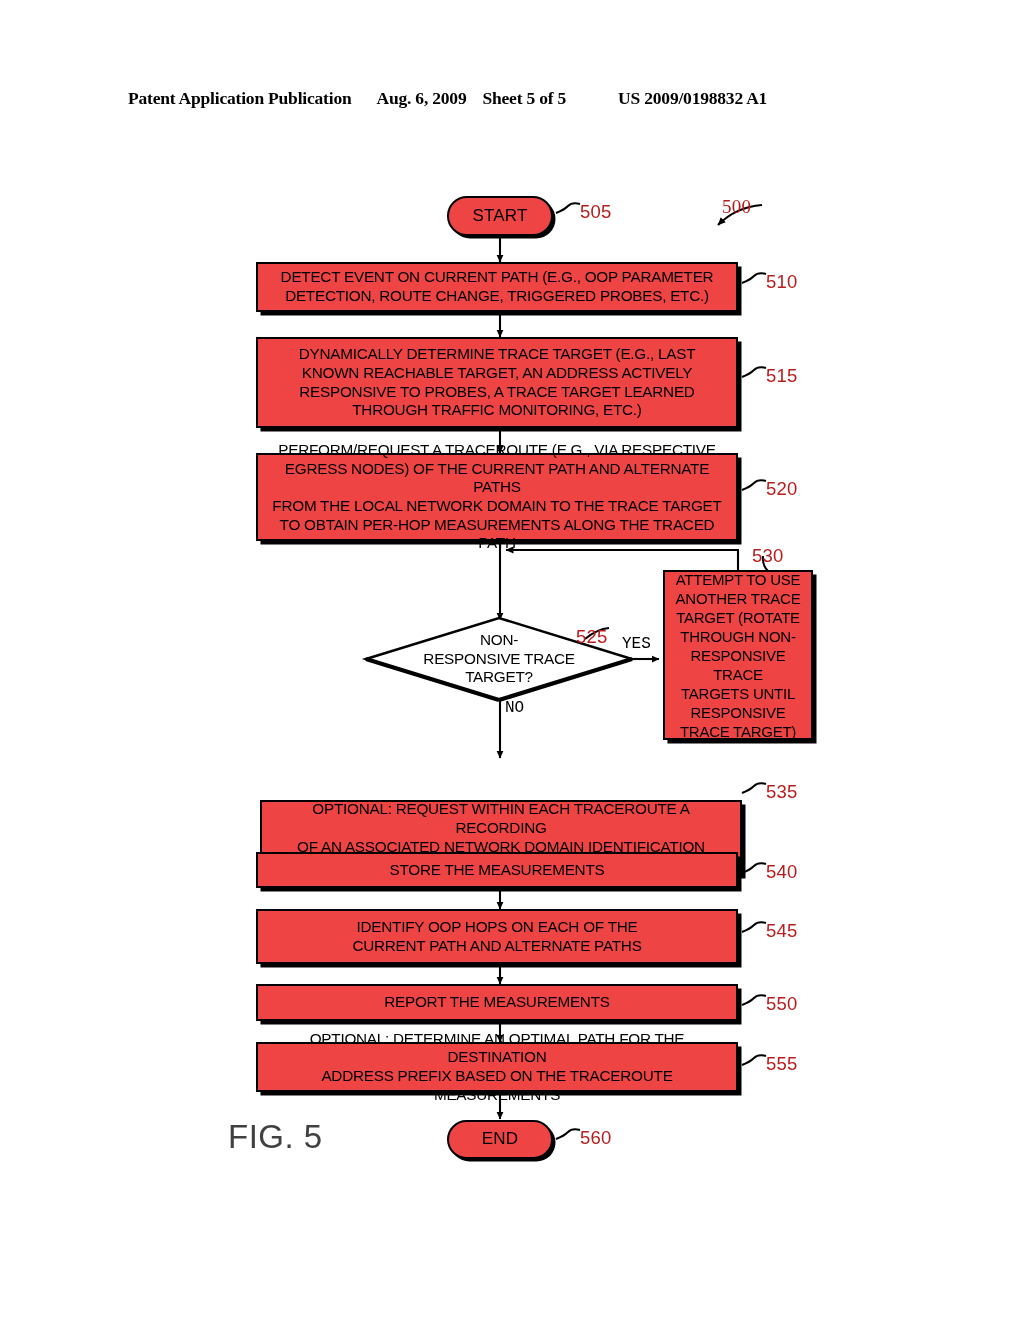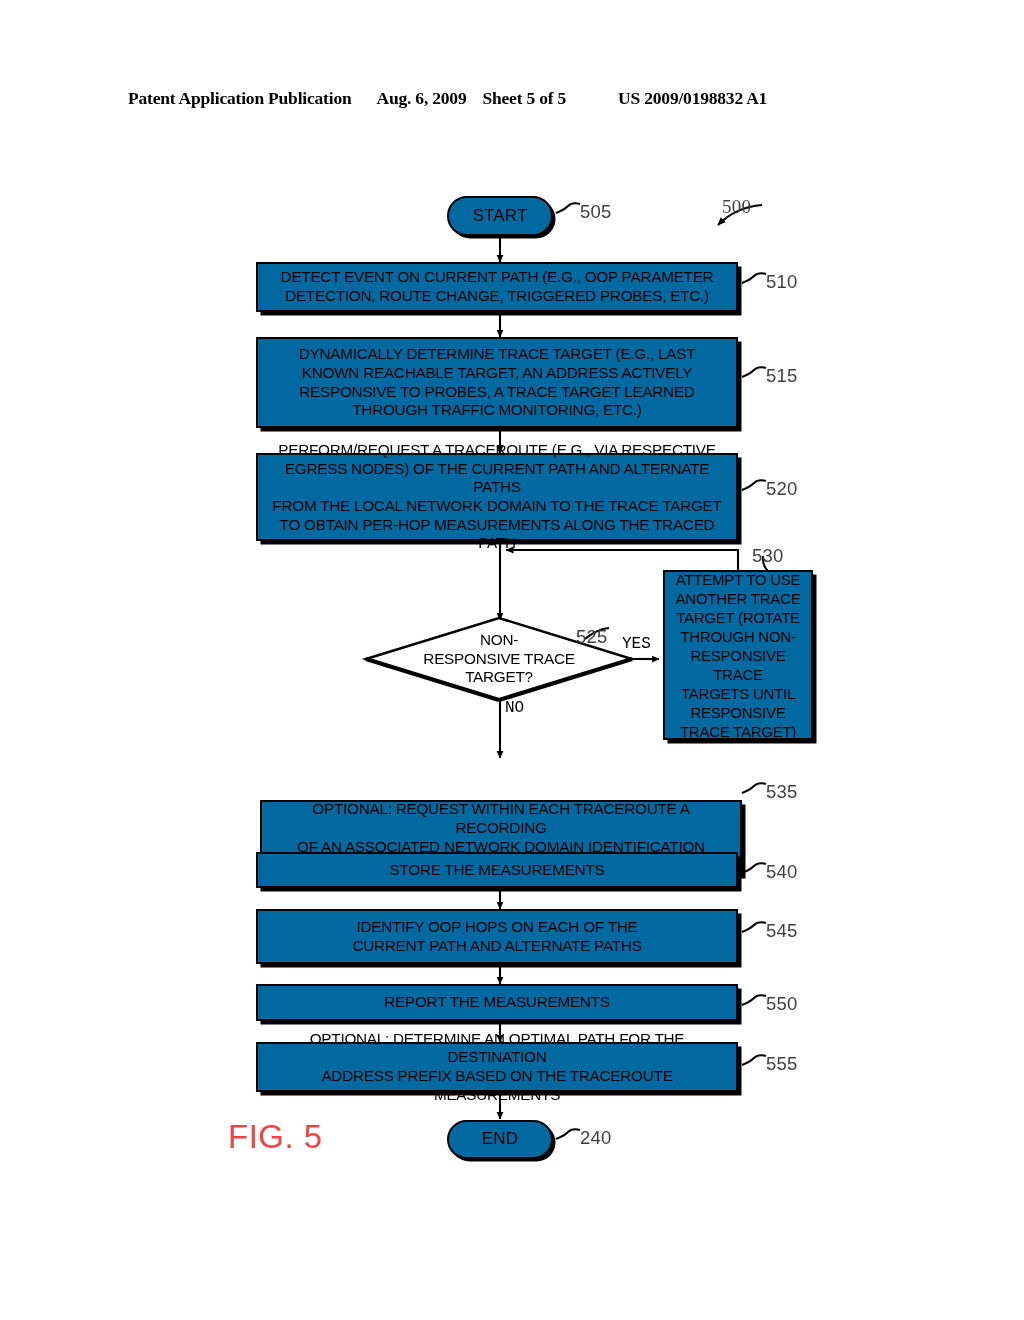--- a/index.html
+++ b/index.html
@@ -43,21 +43,21 @@
     left: 0;
     top: 0;
     width: 1024px;
     height: 1320px;
   }
 
   
   .node {
     position: absolute;
     box-sizing: border-box;
-    background: #0369a1;
+    background: #ef4444;
     border: 2.5px solid #000000;
     display: flex;
     align-items: center;
     justify-content: center;
     text-align: center;
     font-family: "Liberation Sans", sans-serif;
     font-size: 15.3px;
     line-height: 18.6px;
     letter-spacing: -0.25px;
     color: #000;
@@ -90,21 +90,21 @@
     white-space: pre-line;
     pointer-events: none;
   }
 
   
   .ref {
     position: absolute;
     font-family: "Liberation Sans", sans-serif;
     font-size: 18.5px;
     letter-spacing: 0.2px;
-    color: #404040;
+    color: #b91c1c;
     white-space: nowrap;
   }
   .ref-serif {
     font-family: "Liberation Serif", serif;
     font-size: 19px;
   }
 
   
   .branch-label {
     position: absolute;
@@ -114,21 +114,21 @@
     color: #000;
     white-space: nowrap;
   }
 
   
   .fig-caption {
     position: absolute;
     font-family: "Liberation Sans", sans-serif;
     font-size: 33px;
     letter-spacing: 0.5px;
-    color: #ef4444;
+    color: #404040;
     white-space: nowrap;
   }
 </style>
 </head>
 <body>
 
 <div class="pub-header">
   <span class="h-title">Patent Application Publication</span>
   <span class="h-date">Aug. 6, 2009</span>
   <span class="h-sheet">Sheet 5 of 5</span>
@@ -277,17 +277,17 @@
   <div class="ref" style="left:766px; top:271px;">510</div>
   <div class="ref" style="left:766px; top:365px;">515</div>
   <div class="ref" style="left:766px; top:478px;">520</div>
   <div class="ref" style="left:576px; top:626px;">525</div>
   <div class="ref" style="left:752px; top:545px;">530</div>
   <div class="ref" style="left:766px; top:781px;">535</div>
   <div class="ref" style="left:766px; top:861px;">540</div>
   <div class="ref" style="left:766px; top:920px;">545</div>
   <div class="ref" style="left:766px; top:993px;">550</div>
   <div class="ref" style="left:766px; top:1053px;">555</div>
-  <div class="ref" style="left:580px; top:1127px;">240</div>
+  <div class="ref" style="left:580px; top:1127px;">560</div>
 
   <div class="fig-caption" style="left:228px; top:1118px;">FIG. 5</div>
 
 </div>
 
 </body></html>

